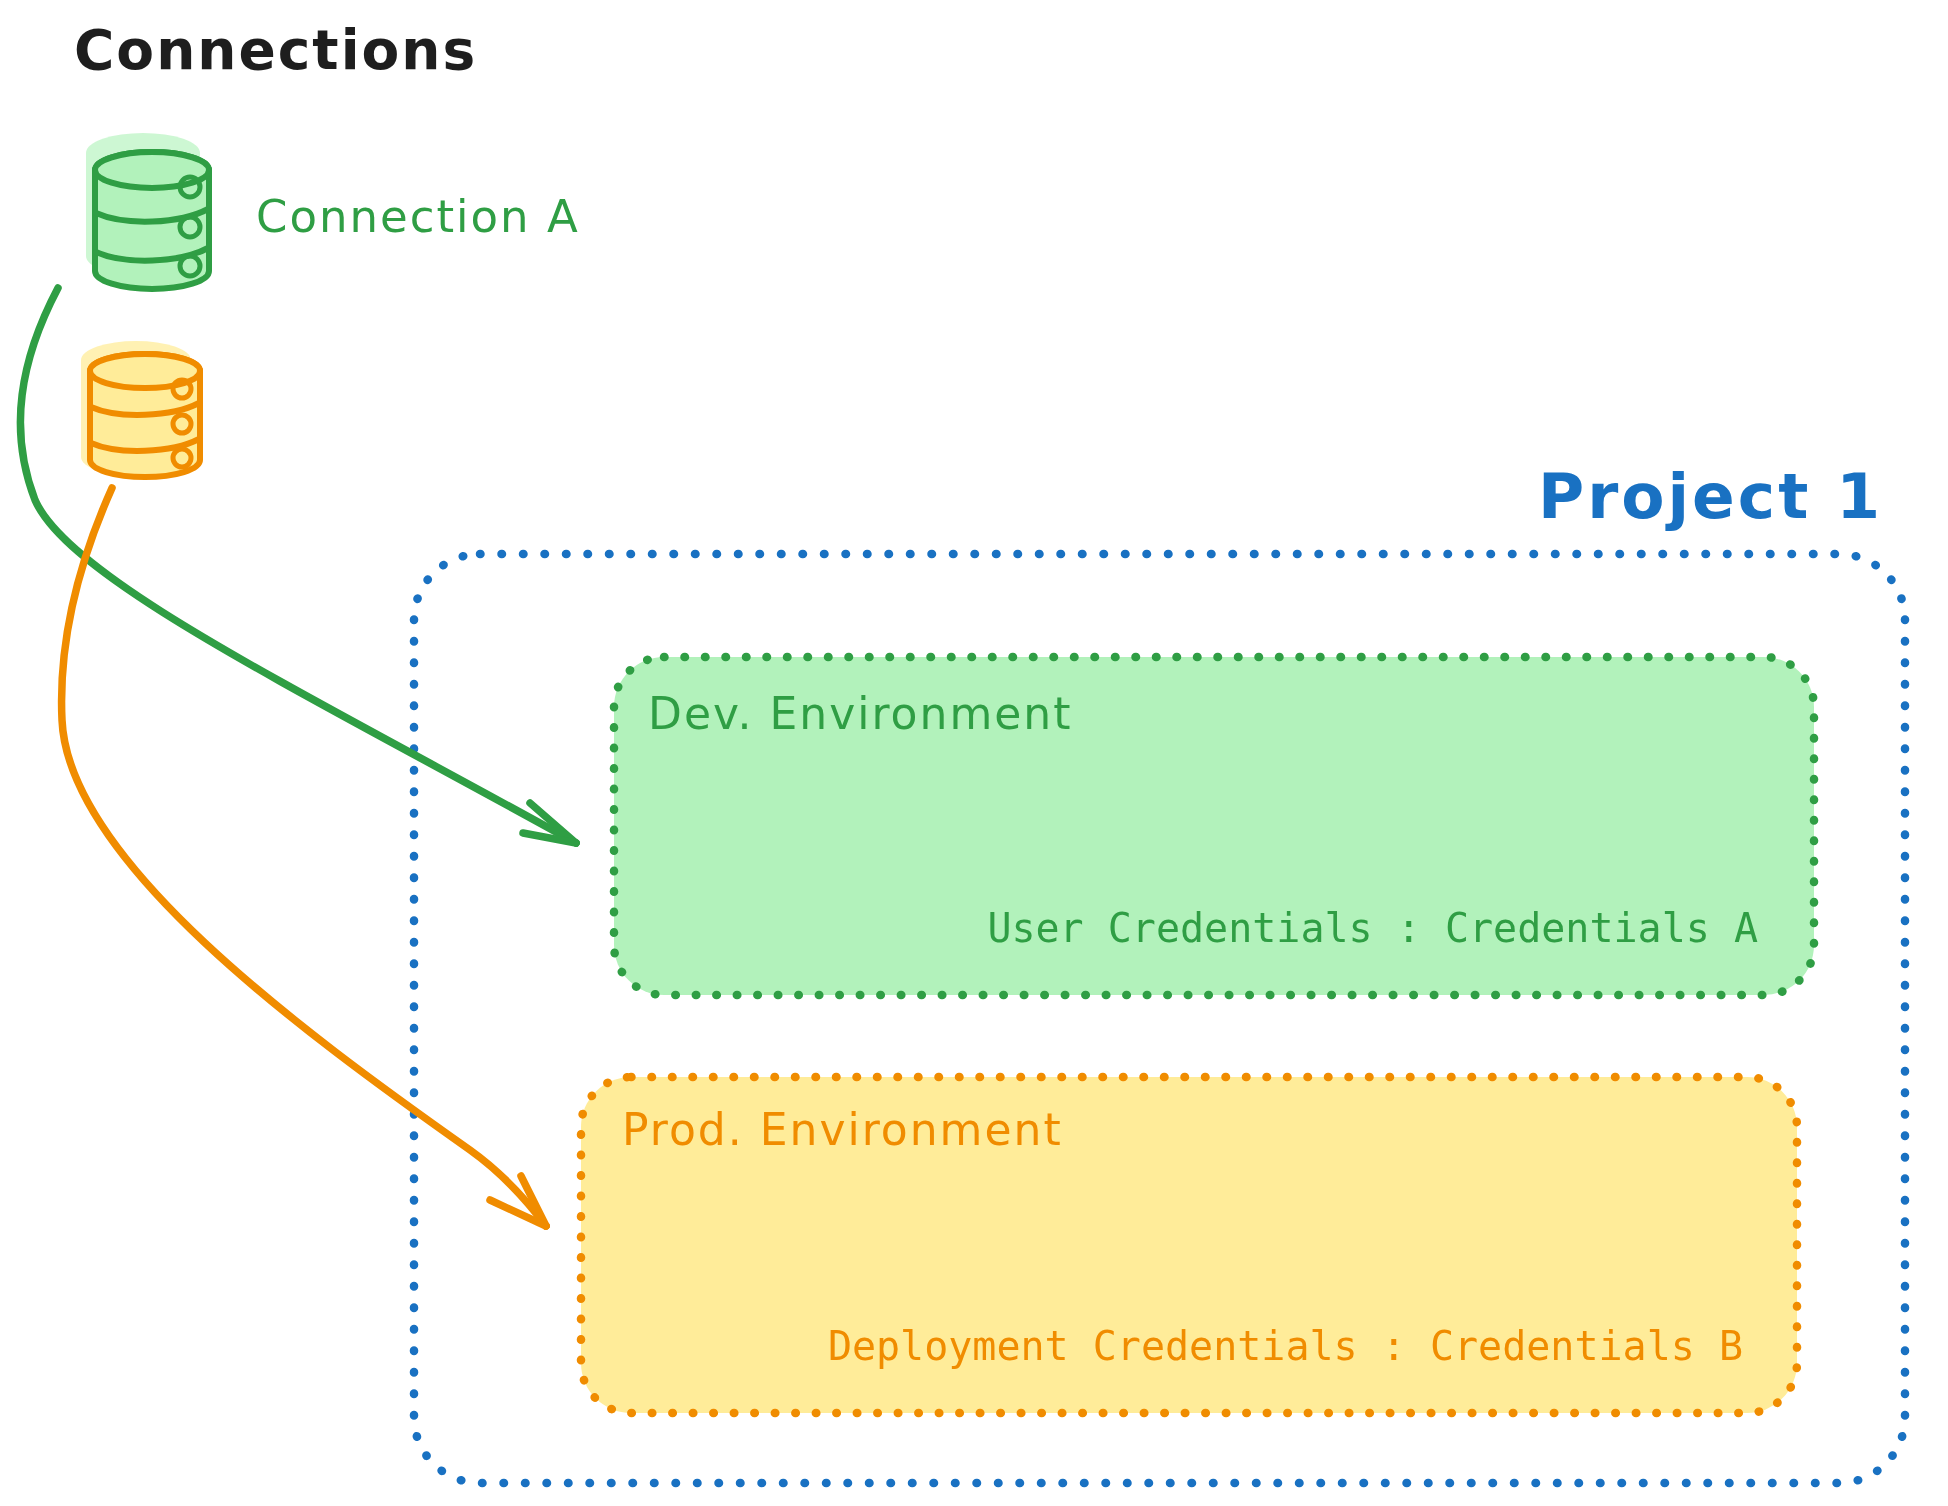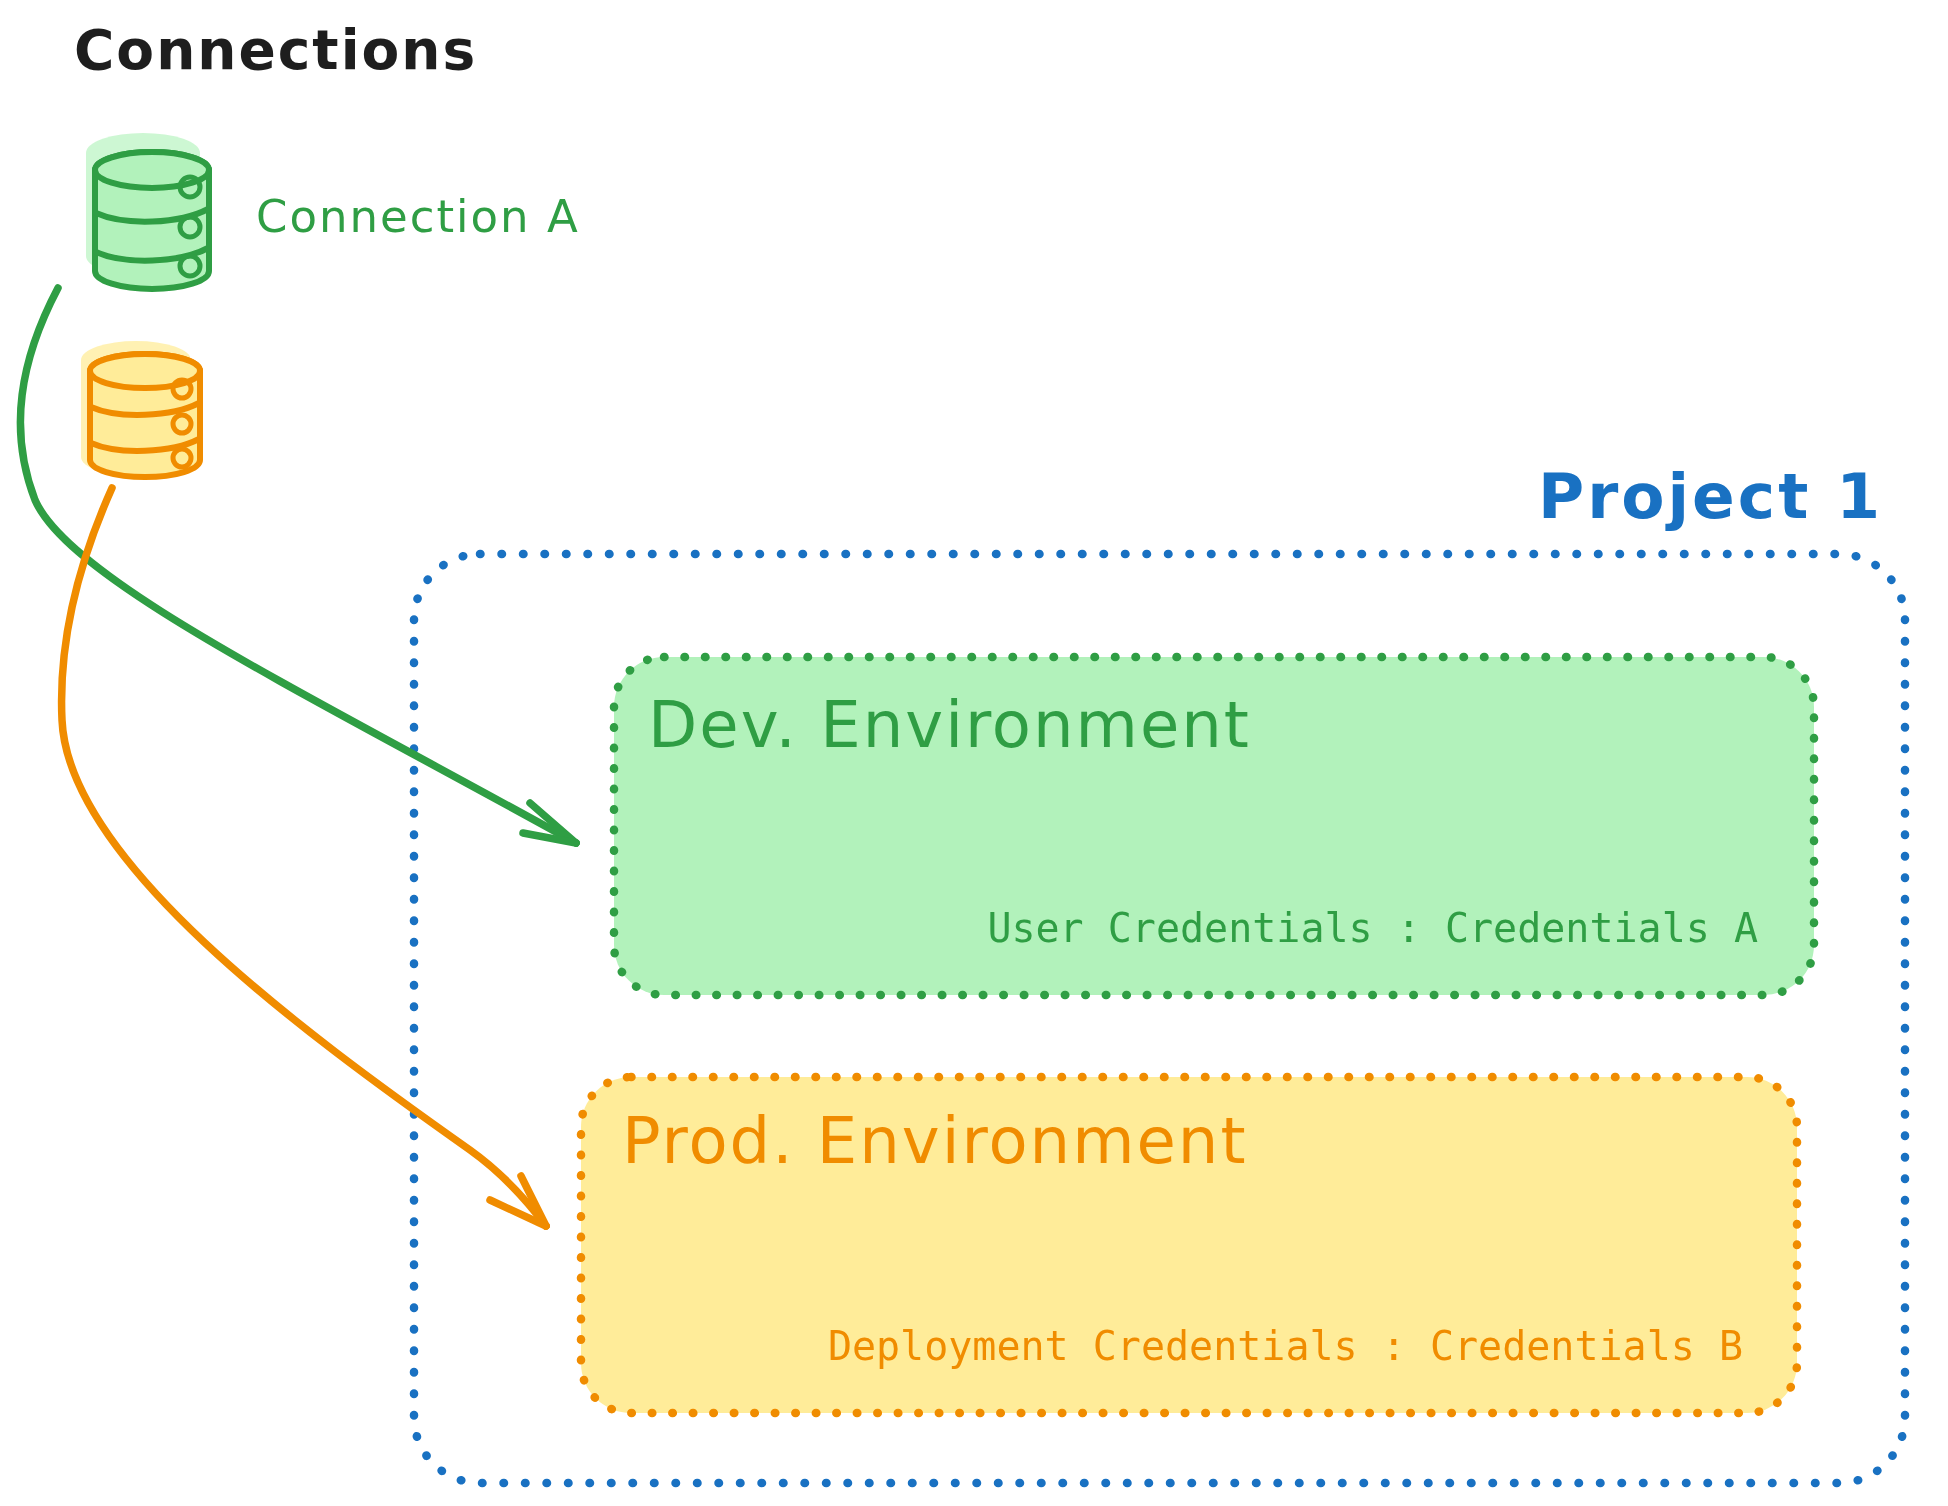--- a/index.html
+++ b/index.html
@@ -36,21 +36,21 @@
 
   .project-label {
     left: 1538px; top: 416px;
     font-size: 63px;
     font-weight: 700;
     letter-spacing: 3px;
     color: #1971c2;
     margin-top: 46px;
   }
 
-  .env-name { font-size: 64px; letter-spacing: 2px; font-weight: 500; }
+  .env-name { font-size: 44px; letter-spacing: 2px; font-weight: 500; }
   .env-name.dev  { left: 648px; top: 690px;  color: #2f9e44; }
   .env-name.prod { left: 622px; top: 1106px; color: #f08c00; }
 
   .env-cred {
     font-family: "DejaVu Sans Mono", "Liberation Mono", monospace;
     font-size: 40px;
     font-weight: 500;
     text-align: left;
   }
   .env-cred.dev  { right: 190px; top: 906px;  color: #2f9e44; }

